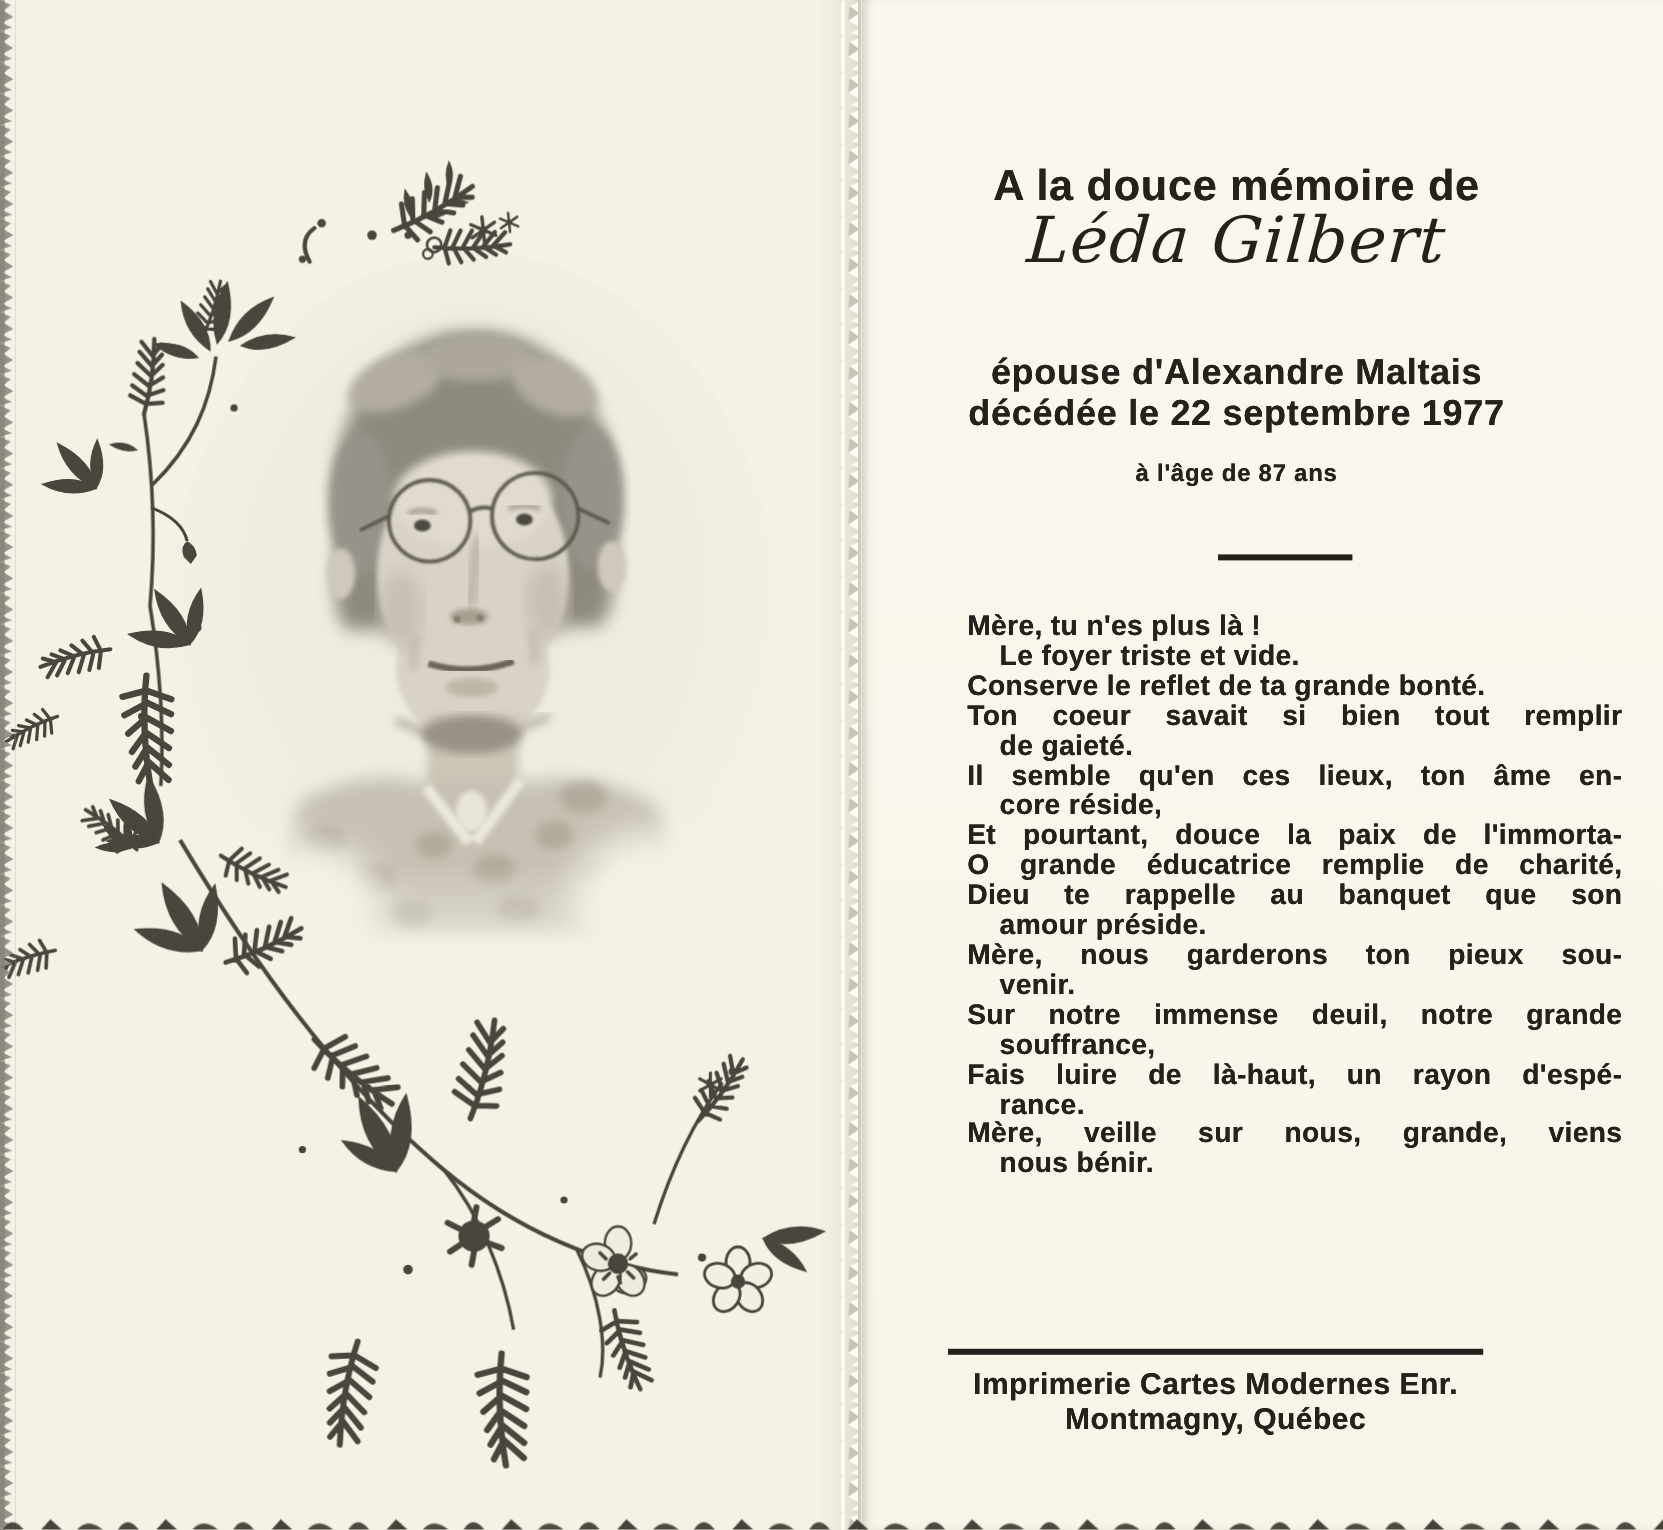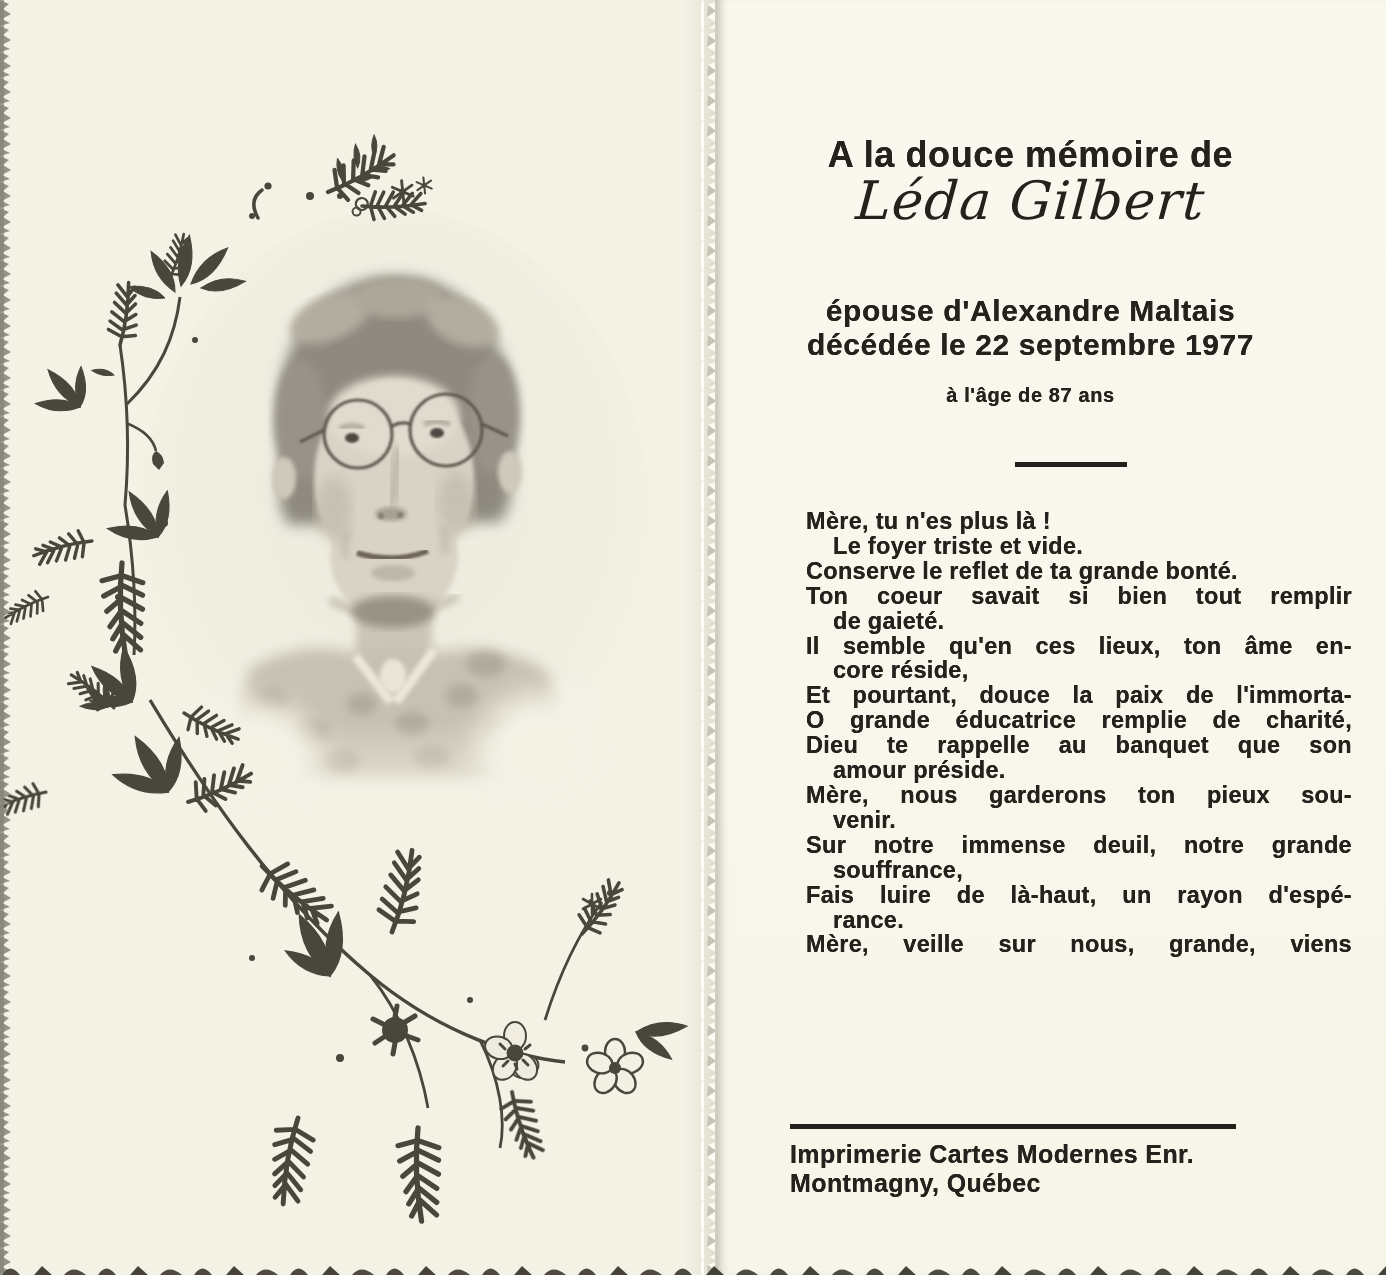--- a/index.html
+++ b/index.html
@@ -31,21 +31,21 @@
   .rule-short { position:absolute; left:297px; top:462px; width:112px; height:5px; background:#23211c; }
   .poem {
     position:absolute; left:77px; top:509px; width:546px;
     font-size:23.5px; font-weight:700; line-height:24.9px; letter-spacing:.3px;margin-left:11px;
   }
   .poem-line { min-height:24.9px; }
   .poem-line.indent  { padding-left:27px; }
   .poem-line.justify { text-align:justify; text-align-last:justify; }
   .rule-long { position:absolute; left:72px; top:1124px; width:446px; height:5px; background:#23211c; }
   .printer {
-    position:absolute; left:72px; top:1140px; width:446px; text-align:left;
+    position:absolute; left:72px; top:1140px; width:446px; text-align:center;
     font-size:25px; font-weight:700; line-height:29px; letter-spacing:.4px;
   }
   .txt { text-shadow:0 0 .5px #24221d; }
 </style>
 </head>
 <body>
 
 <div class="stage">
 
   <section class="panel-left">
@@ -339,20 +339,21 @@
         <div class="poem-line justify">O grande éducatrice remplie de charité,</div>
         <div class="poem-line justify">Dieu te rappelle au banquet que son</div>
         <div class="poem-line indent">amour préside.</div>
         <div class="poem-line justify">Mère, nous garderons ton pieux sou-</div>
         <div class="poem-line indent">venir.</div>
         <div class="poem-line justify">Sur notre immense deuil, notre grande</div>
         <div class="poem-line indent">souffrance,</div>
         <div class="poem-line justify">Fais luire de là-haut, un rayon d'espé-</div>
         <div class="poem-line indent">rance.</div>
         <div class="poem-line justify">Mère, veille sur nous, grande, viens</div>
+        <div class="poem-line indent">nous bénir.</div>
     </div>
 
     <div class="rule-long"></div>
     <div class="printer txt">
       <div>Imprimerie Cartes Modernes Enr.</div>
       <div>Montmagny, Québec</div>
     </div>
   </section>
 
   <svg width="1386" height="18" viewBox="0 0 1386 18" style="position:absolute; left:0; bottom:0;">

